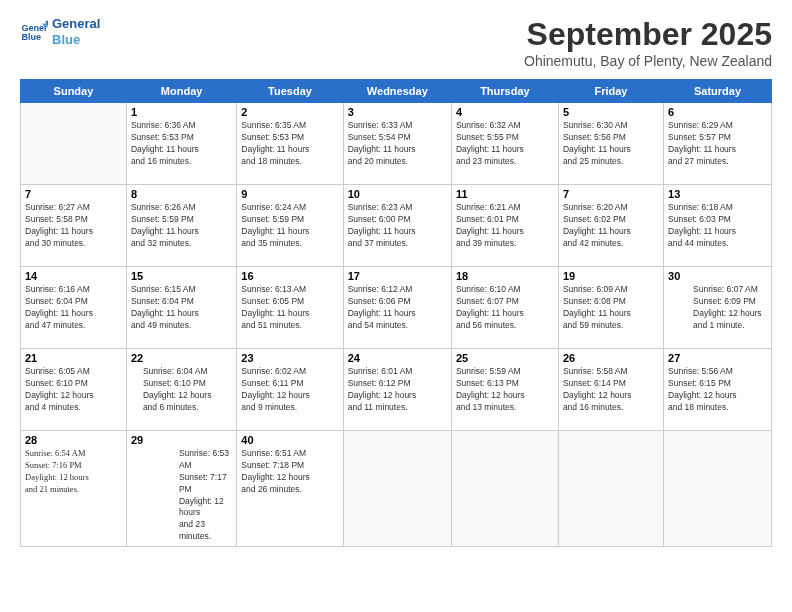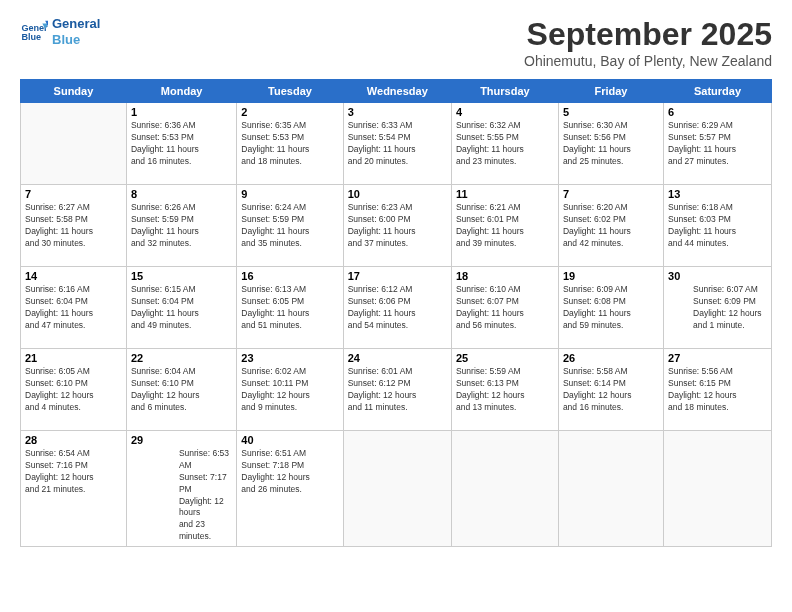--- a/index.html
+++ b/index.html
@@ -265,29 +265,29 @@
         <tr>
           <td>
             <span class="day-num">21</span>
             <div class="day-info" style="white-space: pre-line;">Sunrise: 6:05 AM
 Sunset: 6:10 PM
 Daylight: 12 hours
 and 4 minutes.</div>
           </td>
           <td>
             <span class="day-num">22</span>
-            <div class="day-info" style="white-space: pre-line;">Sunrise: 6:04 AM
+            <div class="day-info" style="white-space: pre-line; margin-left: 12px;">Sunrise: 6:04 AM
 Sunset: 6:10 PM
 Daylight: 12 hours
 and 6 minutes.</div>
           </td>
           <td>
             <span class="day-num">23</span>
             <div class="day-info" style="white-space: pre-line;">Sunrise: 6:02 AM
-Sunset: 10:11 PM
+Sunset: 6:11 PM
 Daylight: 12 hours
 and 9 minutes.</div>
           </td>
           <td>
             <span class="day-num">24</span>
             <div class="day-info" style="white-space: pre-line;">Sunrise: 6:01 AM
 Sunset: 6:12 PM
 Daylight: 12 hours
 and 11 minutes.</div>
           </td>
@@ -309,21 +309,21 @@
             <span class="day-num">27</span>
             <div class="day-info" style="white-space: pre-line;">Sunrise: 5:56 AM
 Sunset: 6:15 PM
 Daylight: 12 hours
 and 18 minutes.</div>
           </td>
         </tr>
         <tr>
           <td>
             <span class="day-num">28</span>
-            <div class="day-info" style="white-space: pre-line;">Sunrise: 6:54 AM
+            <div class="day-info" style="white-space: pre-line; font-family: Liberation Serif, serif;">Sunrise: 6:54 AM
 Sunset: 7:16 PM
 Daylight: 12 hours
 and 21 minutes.</div>
           </td>
           <td>
             <span class="day-num">29</span>
             <div class="day-info" style="white-space: pre-line; margin-left: 48px;">Sunrise: 6:53 AM
 Sunset: 7:17 PM
 Daylight: 12 hours
 and 23 minutes.</div>

